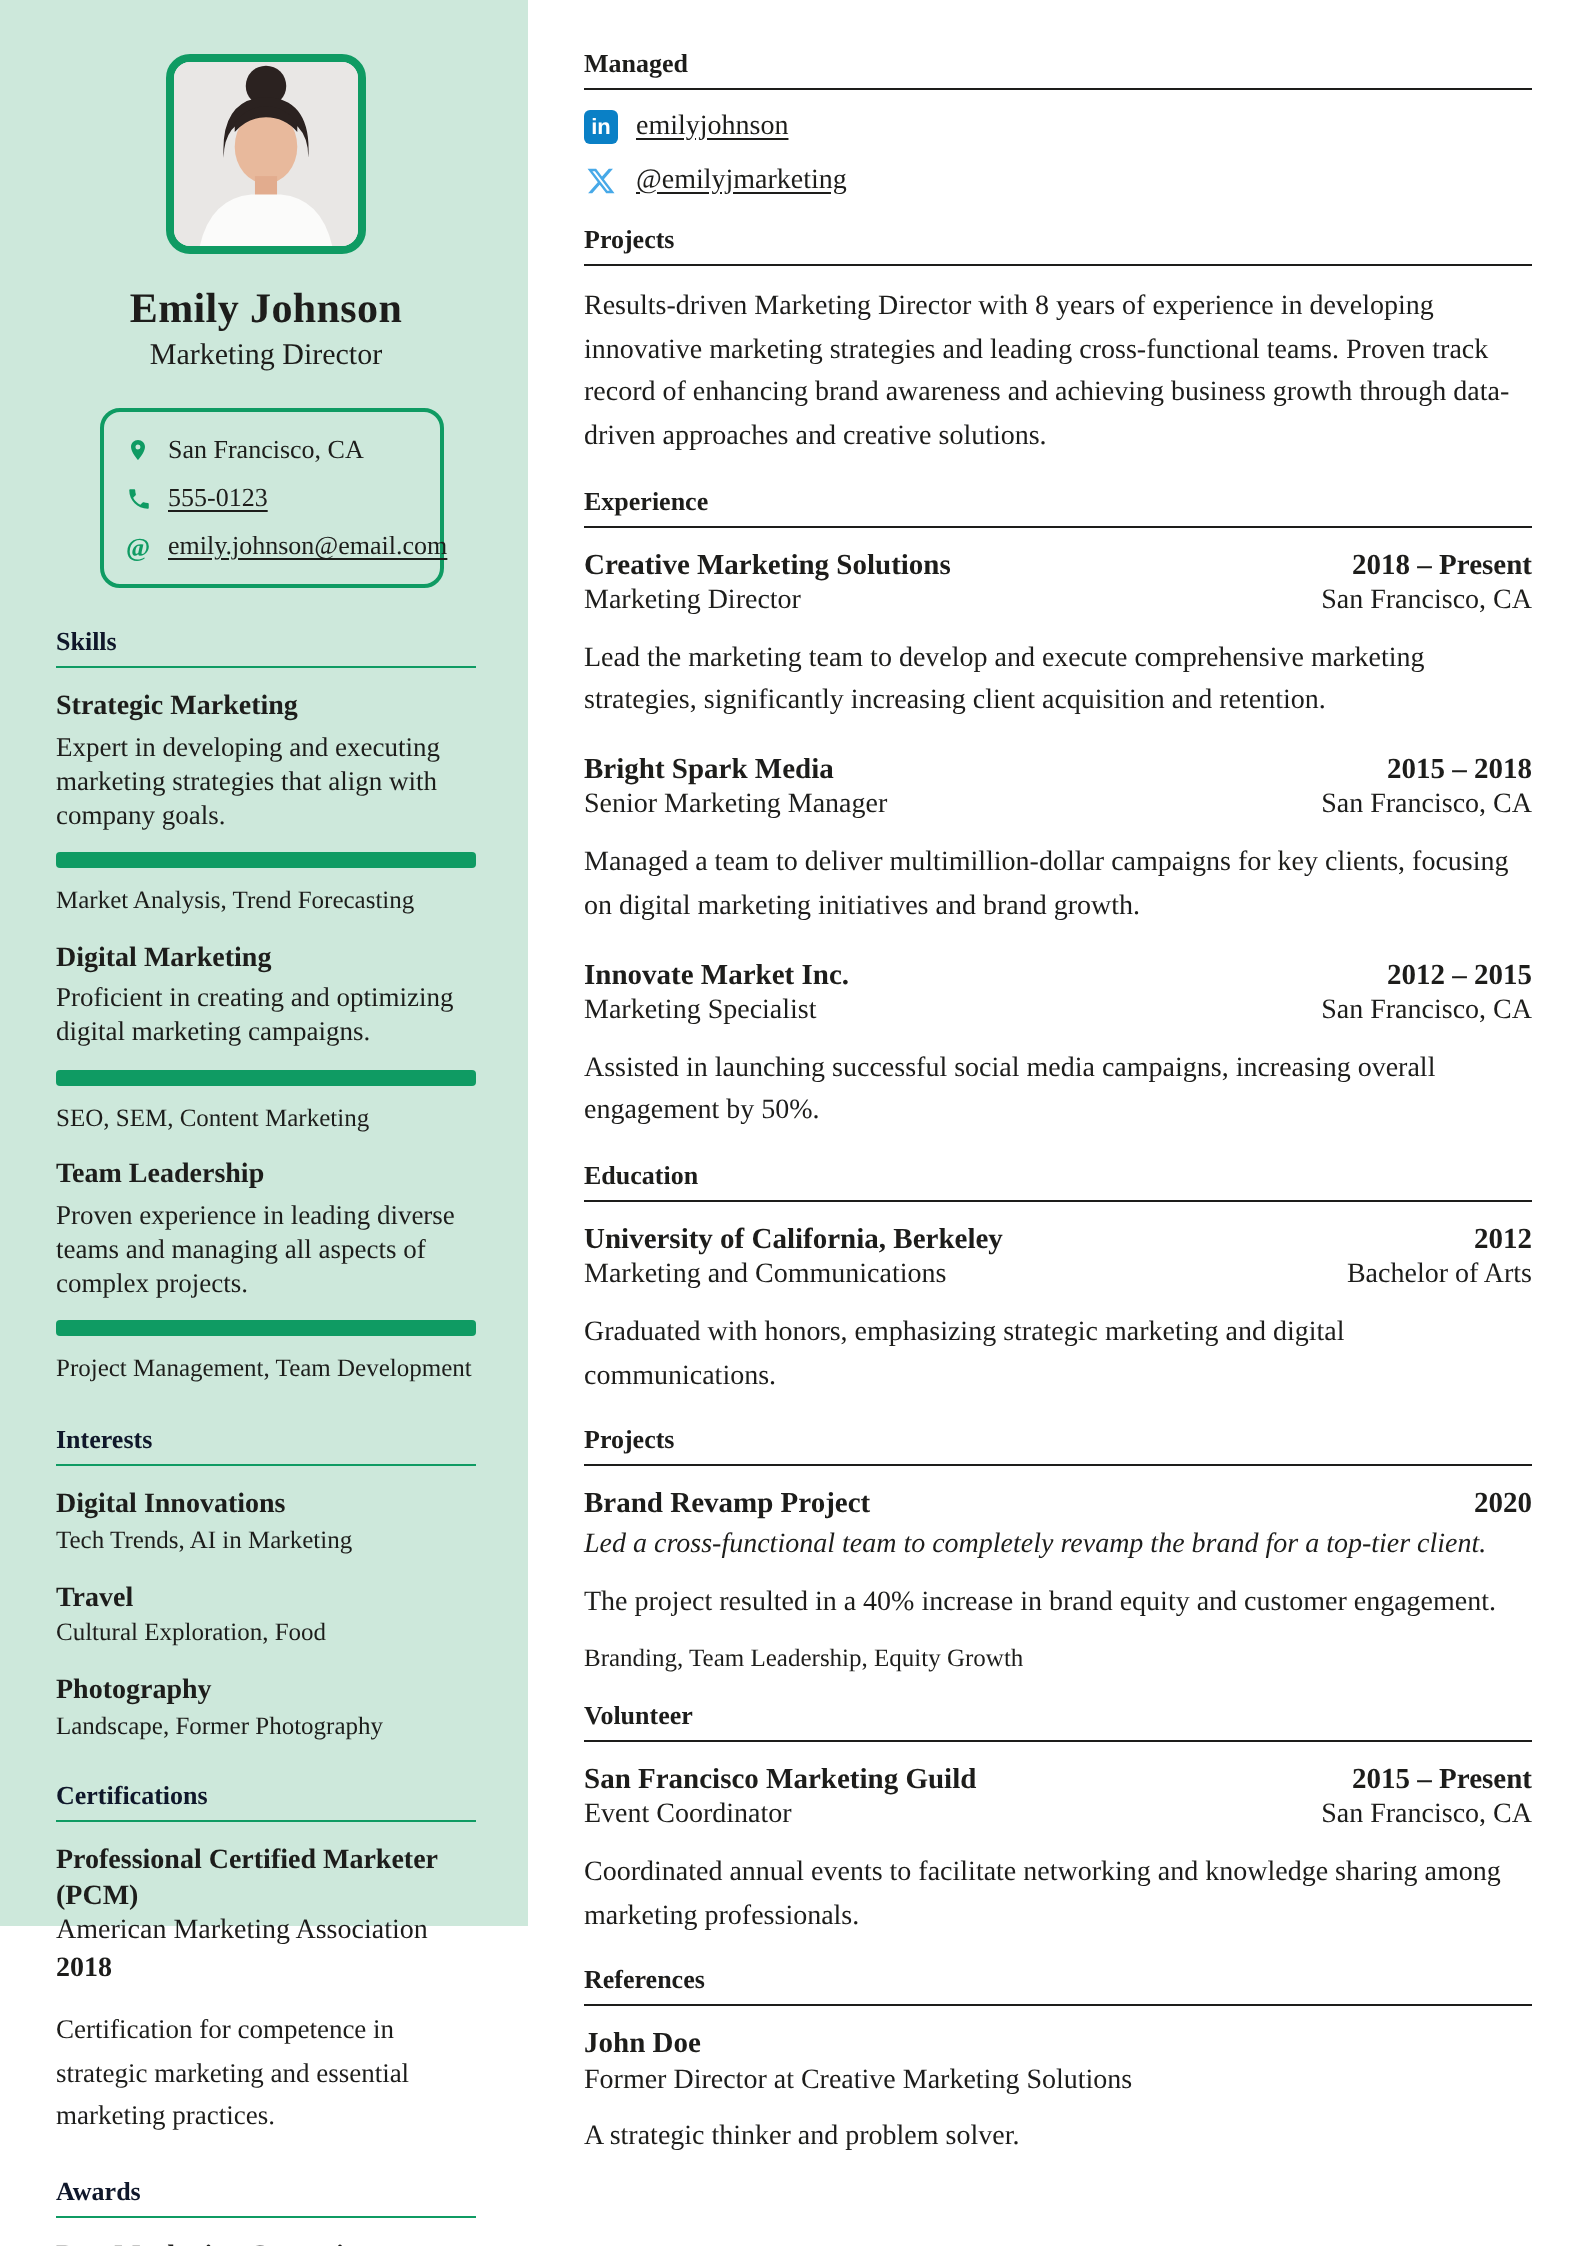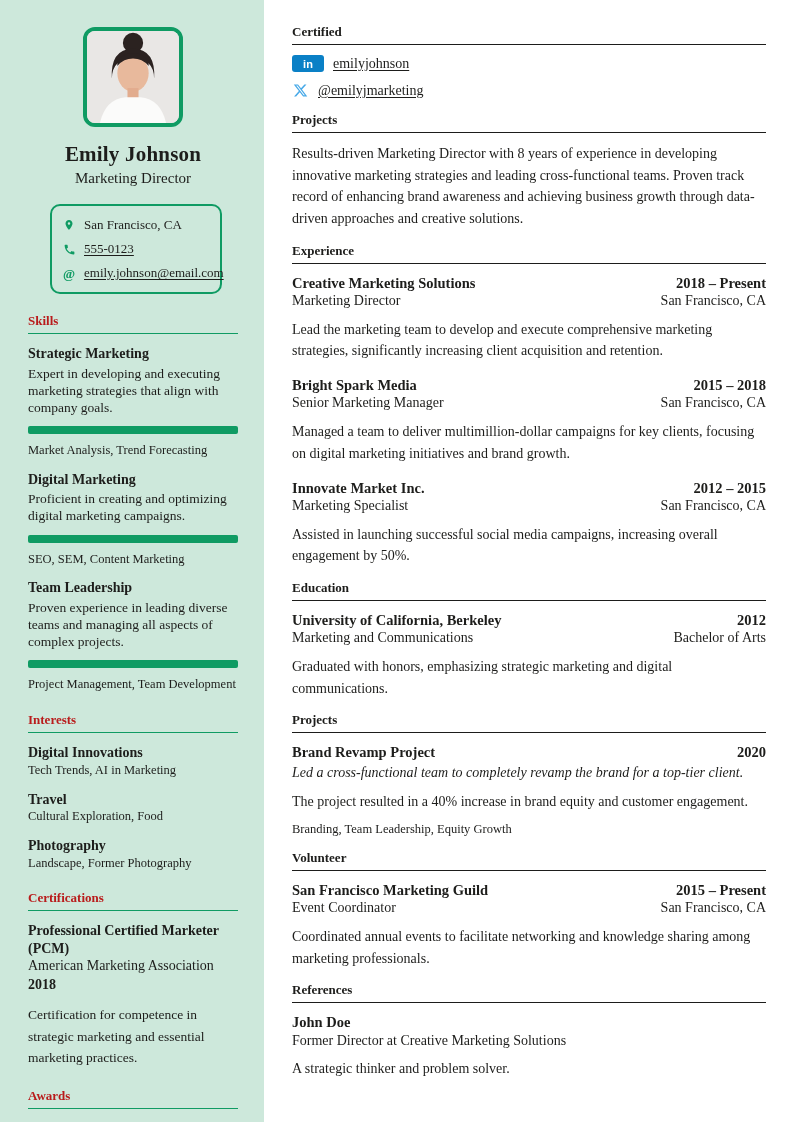--- a/index.html
+++ b/index.html
@@ -5,21 +5,21 @@
   * { box-sizing: border-box; }
   html,body { margin:0; padding:0; }
   body {
     width:794px; height:1123px; overflow:hidden;
     display:flex;
     font-family:"Liberation Serif","DejaVu Serif",serif;
     color:#1d1d1b; background:#ffffff;
   }
   
   .sidebar {
-    width:264px; min-width:264px; height:1122px;
+    width:264px; min-width:264px; height:963px;
     background:#cde8db;
     padding:27px 26px 10px 28px;
   }
   .photo-frame {
     width:100px; height:100px; margin:0 auto;
     border:4px solid #0f9b63; border-radius:12px;
     overflow:hidden; background:#e9e7e5;
   }
   .photo-frame svg { display:block; width:100%; height:100%; }
   .name { font-size:21px; font-weight:bold; text-align:center; margin-top:15px; letter-spacing:.2px; }
@@ -29,42 +29,42 @@
     margin:17px 16px 0 22px; padding:11px 10px;
     display:flex; flex-direction:column; gap:8px; font-size:13px;
   }
   .contact-row { display:flex; align-items:center; gap:8px; min-height:15px; }
   .c-icon { color:#0f9b63; width:14px; display:flex; justify-content:center; flex:none; }
   .c-icon svg { display:block; }
   .c-at { font-size:13px; font-weight:bold; line-height:1; color:#0f9b63; }
   .link { color:inherit; text-decoration:underline; text-underline-offset:2px; cursor:pointer; }
   .s-section { margin-top:19px; }
   .s-section h2 {
-    font-size:13px; font-weight:bold; color:#b91c1c;
+    font-size:13px; font-weight:bold; color:#0f172a;
     border-bottom:1px solid #0f9b63; padding-bottom:4px; margin:16px 0 11px;
   }
   .side-item { margin-bottom:12px; }
   .item-name { font-size:14px; font-weight:bold; line-height:1.25; }
   .item-desc { font-size:13.5px; line-height:1.27; margin-top:2px; }
   .skill-bar { margin:10px 0 8px; }
   .skill-bar-fill { height:8px; background:#0f9b63; border-radius:2px; }
   .item-keywords { font-size:12.5px; line-height:1.35; }
   .item-sub { font-size:14px; line-height:1.3; }
   .item-date { font-size:14px; font-weight:bold; line-height:1.3; }
   .item-summary { font-size:13.5px; line-height:1.62; margin-top:10px; }
   
   .main { flex:1; padding:24px 28px 0 28px; background:#fff; }
   .m-section { margin-bottom:13px; }
   .m-section h2 {
     font-size:13px; font-weight:bold; color:#1d1d1b;
     border-bottom:1.5px solid #1d1d1b; padding-bottom:4px; margin:0 0 10px;
   }
   .profile-row { display:flex; align-items:center; gap:9px; margin-bottom:10px; font-size:14px; }
   .li-badge {
-    width:32px; height:17px; background:#0a80c6; border-radius:3px;
+    width:17px; height:17px; background:#0a80c6; border-radius:3px;
     color:#fff; font-family:"Liberation Sans",sans-serif; font-weight:bold; font-size:11px;
     display:flex; align-items:center; justify-content:center; flex:none;
   }
   .x-badge { width:17px; height:17px; display:flex; align-items:center; justify-content:center; flex:none; }
   .entry { margin-bottom:14px; }
   .entry-head { display:flex; justify-content:space-between; }
   .eh-right { text-align:right; }
   .e-title { font-size:14.5px; font-weight:bold; line-height:1.25; }
   .e-sub { font-size:14px; line-height:1.35; }
   .e-summary { font-size:14px; line-height:1.55; margin:8px 0 0; }
@@ -178,21 +178,21 @@
     <div class="side-item">
       <div class="item-name">Best Marketing Campaign</div>
 
     </div>
   </section>
 </aside>
 
 <main class="main">
 
   <section class="m-section">
-    <h2>Certified</h2>
+    <h2>Managed</h2>
     <div class="profile-row">
       <span class="li-badge">in</span>
       <span class="link">emilyjohnson</span>
     </div>
     <div class="profile-row">
       <span class="x-badge">
         <svg width="15" height="15" viewBox="0 0 24 24" fill="#47a9e8">
             <path d="M18.244 2.25h3.308l-7.227 8.26 8.502 11.24H16.17l-5.214-6.817L4.99 21.75H1.68l7.73-8.835L1.254 2.25H8.08l4.713 6.231 5.451-6.231zm-1.161 17.52h1.833L7.084 4.126H5.117l11.966 15.644z"></path>
           </svg>
       </span>

